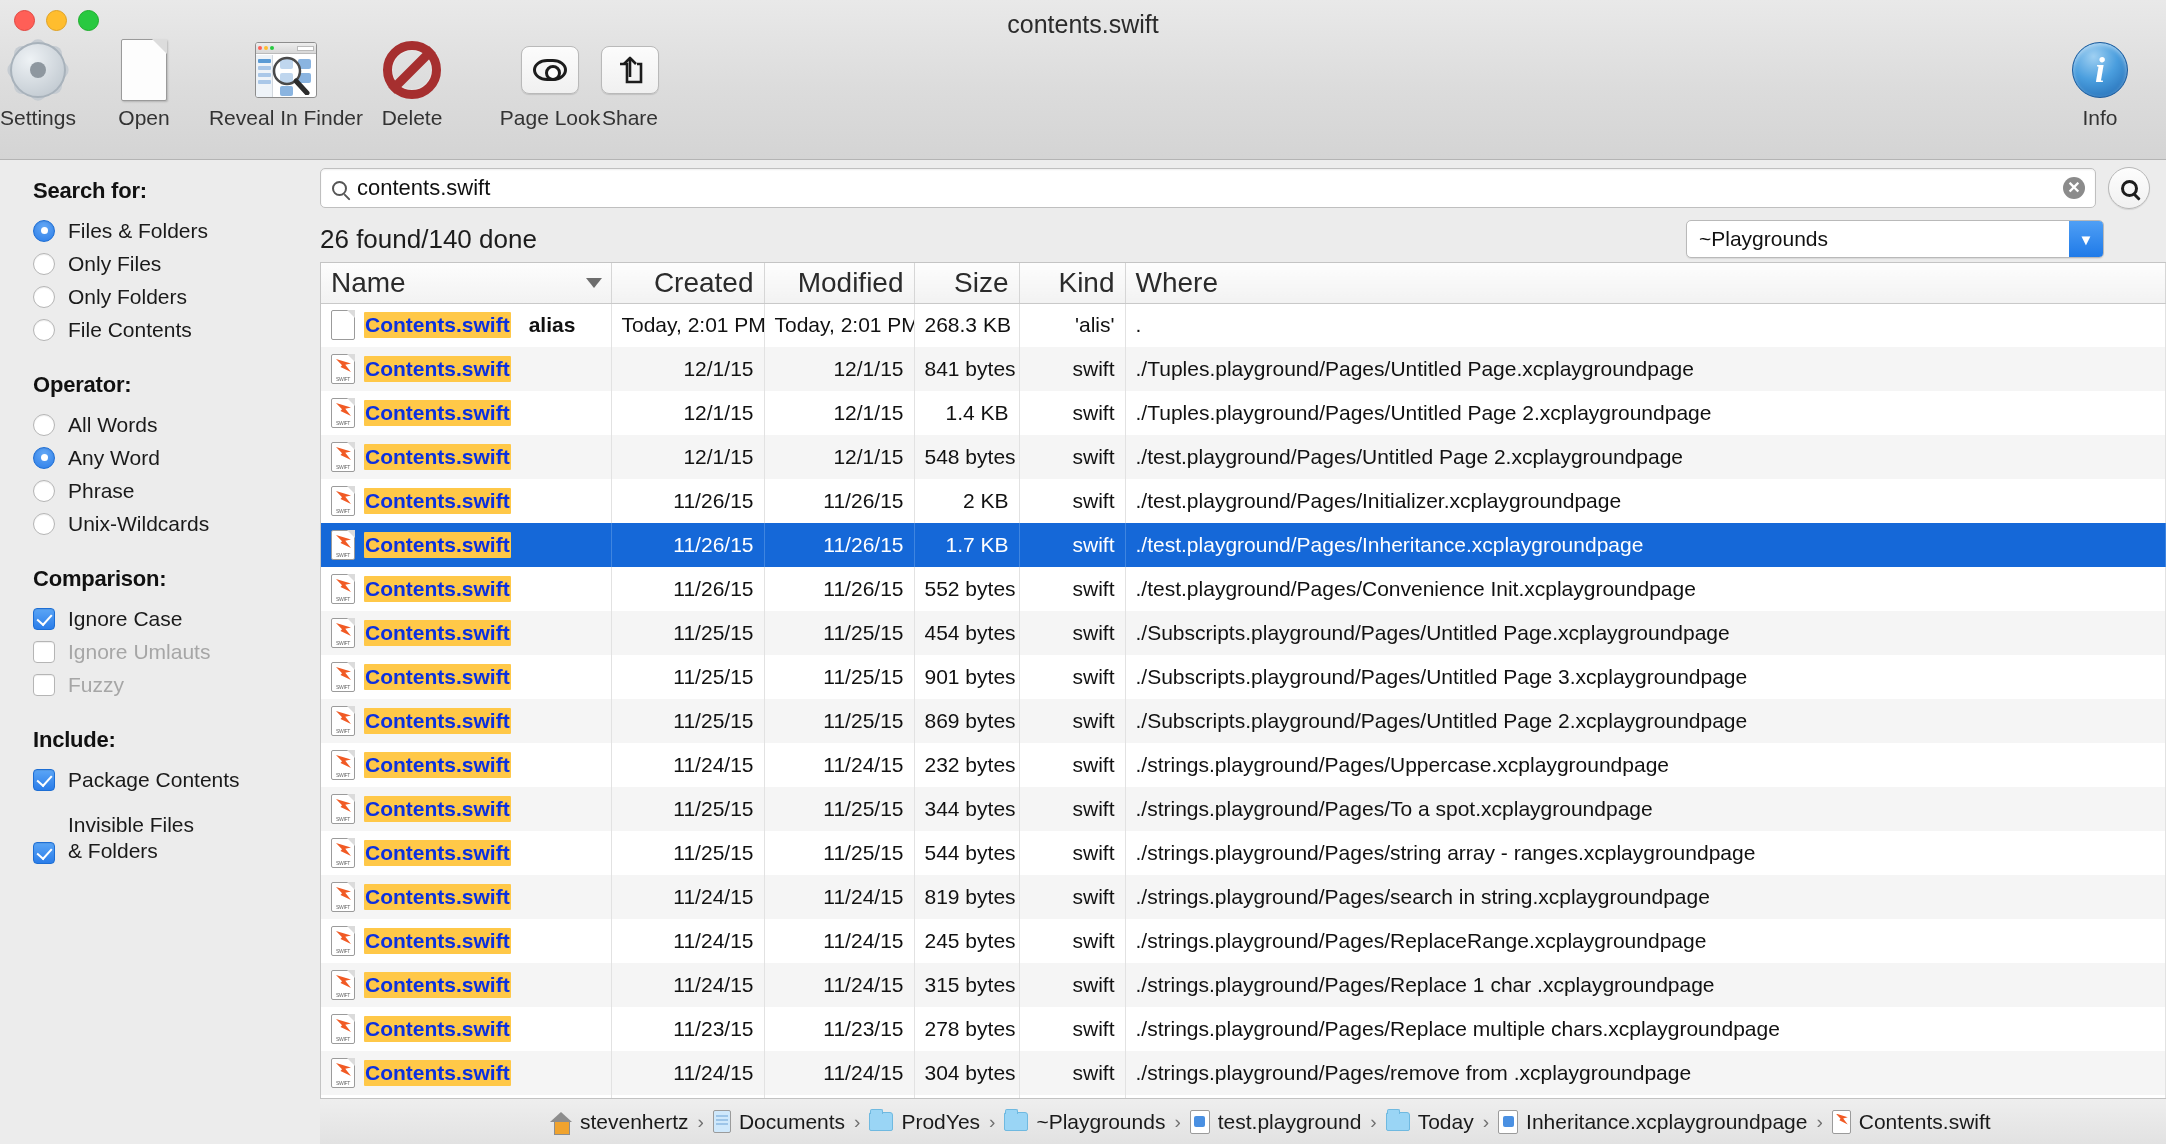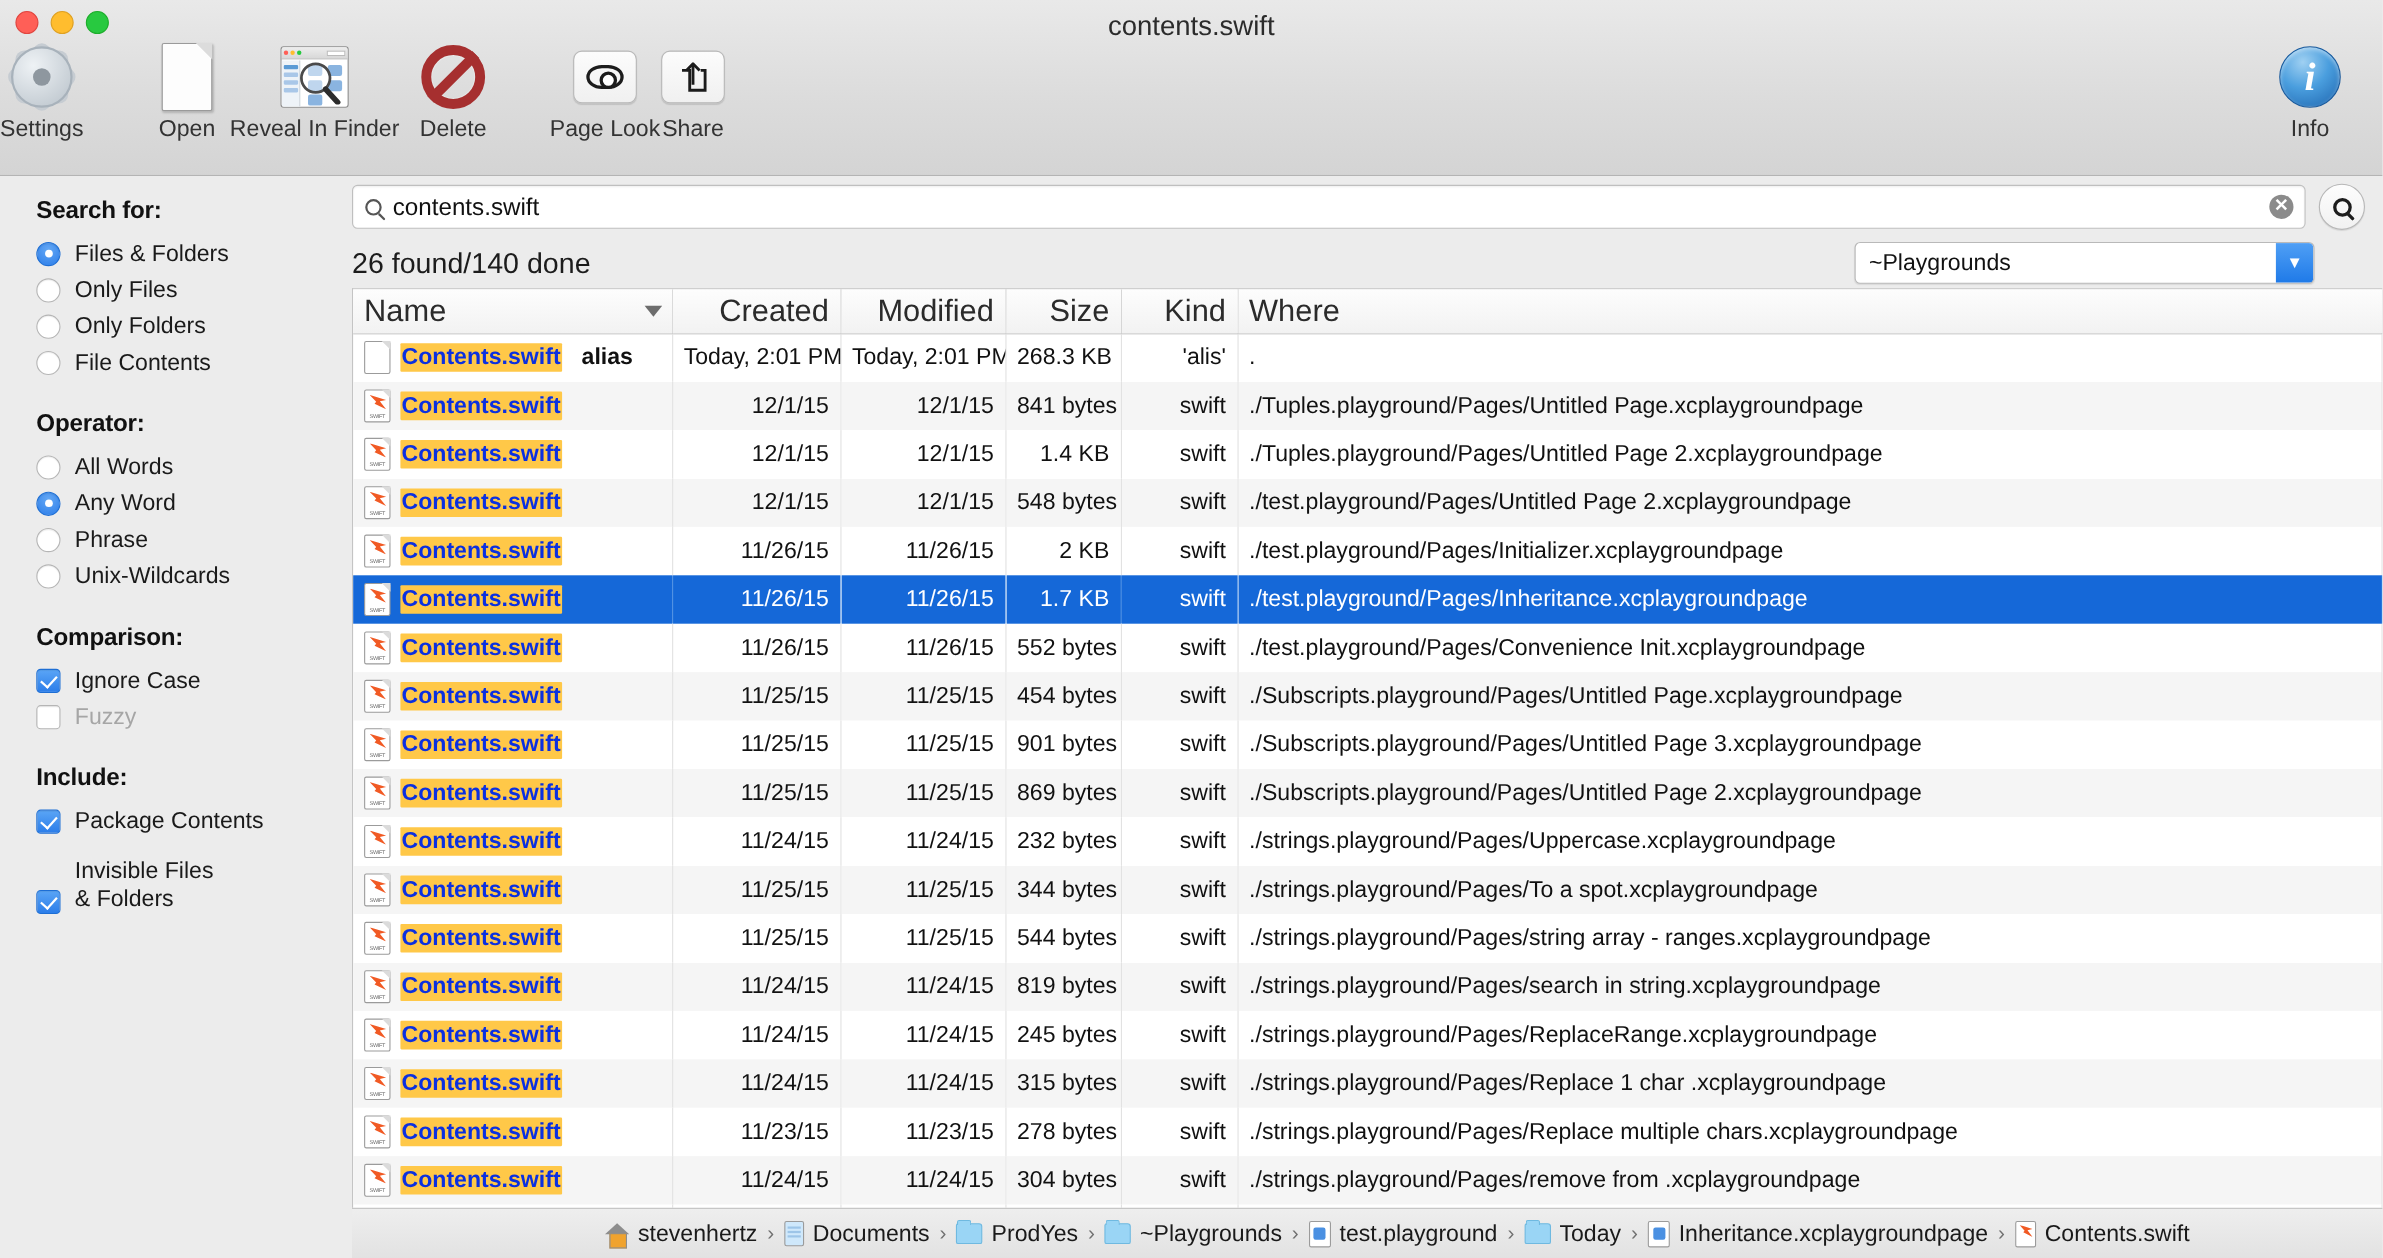--- a/index.html
+++ b/index.html
@@ -417,21 +417,21 @@
           <div class="gear">
             <div class="teeth"></div>
               <div class="teeth2"></div>
             <div class="disc"></div>
               <div class="hole"></div>
           </div>
         </div>
         <div class="tb-label">Settings</div>
       </div>
 
-      <div class="tb-item" style="left:110px;">
+      <div class="tb-item" style="left:84px;">
         <div class="tb-glyph">
           <div class="page-doc">
             <svg class="cursor-arrow" width="26" height="32" viewBox="0 0 26 32">
               <polygon points="2,1 2,25 8,19 12,29 16,27 12,18 21,17" fill="#ffffff" stroke="#1a1a1a" stroke-width="2.2"></polygon>
             </svg>
           </div>
         </div>
         <div class="tb-label">Open</div>
       </div>
 
@@ -543,20 +543,24 @@
         <span class="lbl">Unix-Wildcards</span>
       </div>
 
       <div class="sec-title spaced">Comparison:</div>
       <div class="opt-row">
         <span class="cbox on"></span>
         <span class="lbl">Ignore Case</span>
       </div>
       <div class="opt-row dim">
         <span class="cbox"></span>
+        <span class="lbl">Ignore Umlauts</span>
+      </div>
+      <div class="opt-row dim">
+        <span class="cbox"></span>
         <span class="lbl">Fuzzy</span>
       </div>
 
       <div class="sec-title spaced">Include:</div>
       <div class="opt-row">
         <span class="cbox on"></span>
         <span class="lbl">Package Contents</span>
       </div>
       <div class="opt-row two-line" style="margin-top:12px;">
         <span class="cbox on" style="margin-top:3px;"></span>

